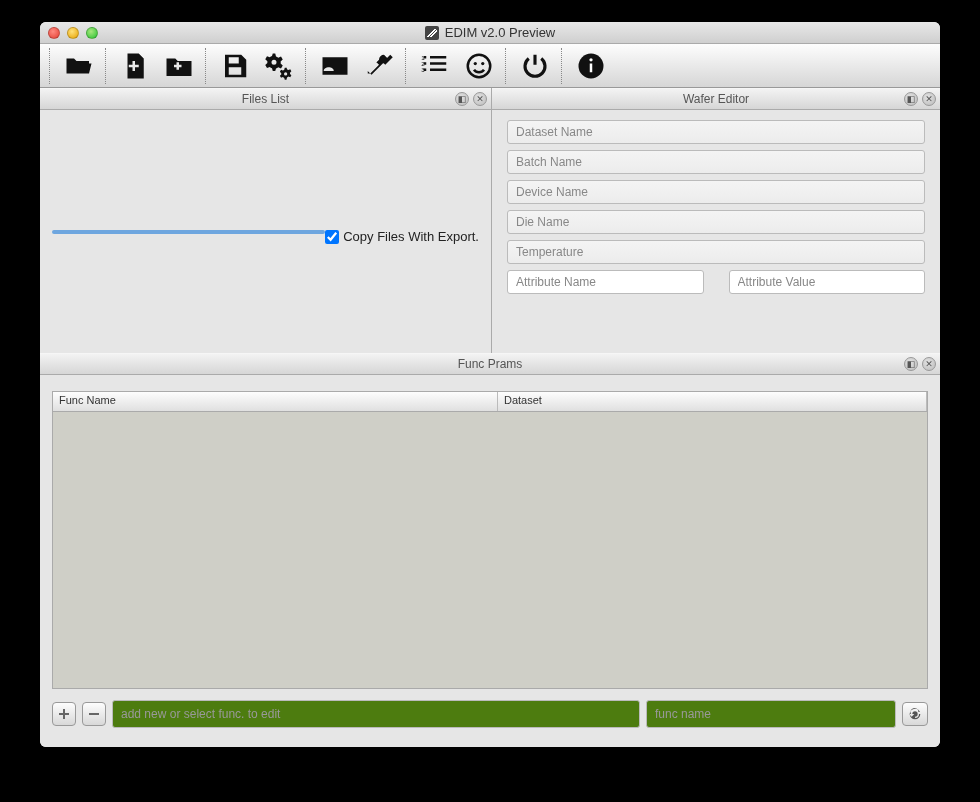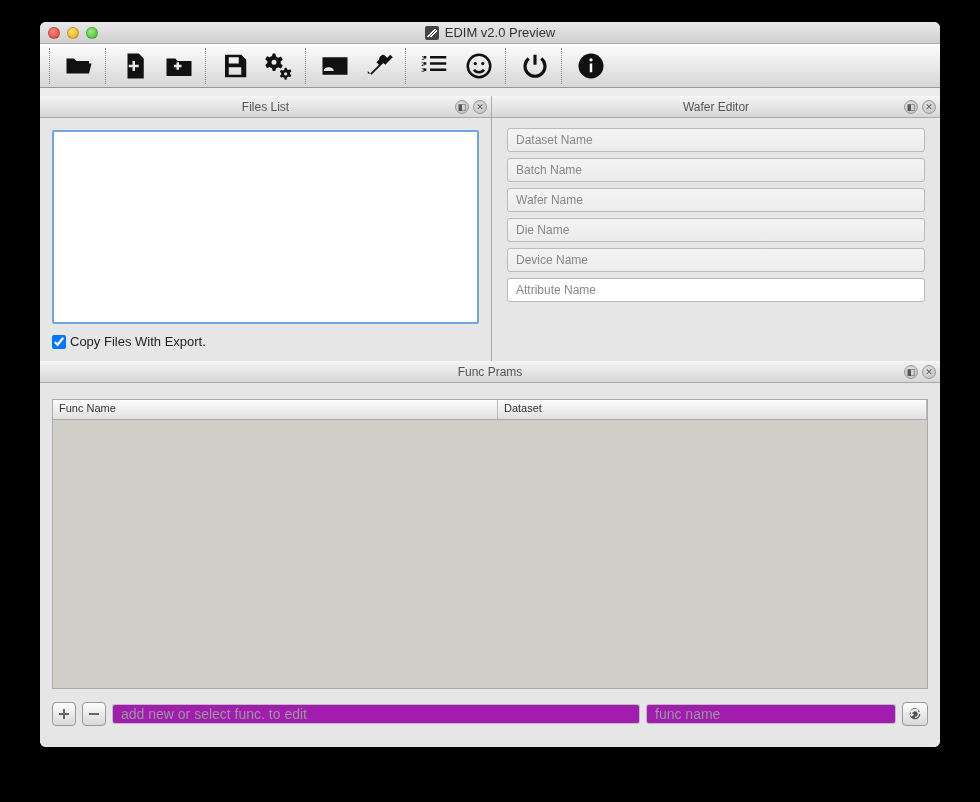--- a/index.html
+++ b/index.html
@@ -60,42 +60,42 @@
   gap: 2px;
 }
 .tb-btn {
   width: 42px; height: 36px;
   display: flex; align-items: center; justify-content: center;
   color: #222;
 }
 .tb-btn svg { width: 30px; height: 30px; }
 .tb-sep { width: 4px; height: 36px; border-left: 1px dotted #888; margin: 0 3px; }
 
-.mid-row { display: flex; height: 265px; margin-top: 8px; }
+.mid-row { display: flex; height: 265px; }
 .panel { display: flex; flex-direction: column; background: #e6e6e6; }
 .panel.left { width: 452px; border-right: 1px solid #aaa; }
 .panel.right { flex: 1; }
 .panel-header {
   height: 22px;
   background: linear-gradient(to bottom, #f3f3f3, #d6d6d6);
   border-top: 1px solid #f6f6f6;
   border-bottom: 1px solid #aaa;
   display: flex; align-items: center; justify-content: center;
   position: relative;
   font-size: 12px; color: #555;
 }
 .panel-header .ctrls { position: absolute; right: 4px; display: flex; gap: 4px; }
 .hctrl {
   width: 14px; height: 14px; border-radius: 50%;
   background: radial-gradient(circle at 40% 35%, #e2e2e2, #bcbcbc);
   border: 0.5px solid #999;
   display: flex; align-items: center; justify-content: center;
   font-size: 9px; color: #555;
 }
-.files-body { flex: 1; padding: 12px; display: flex; flex-direction: column; }
+.files-body { flex: 1; padding: 12px; display: flex; flex-direction: row; align-items: center; }
 .files-list {
   flex: 1; background: #fff; border: 2px solid #6ea6df; border-radius: 2px;
 }
 .checkbox-row { margin-top: 10px; display: flex; align-items: center; gap: 4px; font-size: 13px; color: #222; }
 .checkbox-row input { width: 14px; height: 14px; }
 
 .prams-body { flex: 1; padding: 10px 15px; display: flex; flex-direction: column; gap: 6px; }
 .pinput {
   height: 24px; border: 1px solid #bbb; border-radius: 3px;
   background: linear-gradient(to bottom, #f4f4f4, #ececec);
@@ -123,22 +123,22 @@
 .th.name { width: 445px; }
 .th.func { flex: 1; }
 .func-footer { height: 34px; display: flex; align-items: center; gap: 6px; margin-top: 8px; }
 .sqbtn {
   width: 24px; height: 24px; border: 1px solid #999; border-radius: 4px;
   background: linear-gradient(to bottom, #fdfdfd, #d8d8d8);
   display: flex; align-items: center; justify-content: center;
   font-size: 16px; color: #555; font-weight: bold;
 }
 .finput {
-  height: 20px; border: 1px solid #bbb; border-radius: 3px;
-  background: #a21caf; padding: 0 8px; font-size: 14px;
+  height: 28px; border: 1px solid #bbb; border-radius: 3px;
+  background: #4d7c0f; padding: 0 8px; font-size: 12px;
 }
 .finput.long { flex: 1; }
 .finput.short { width: 250px; }
 .finput::placeholder { color: #999; }
 .refresh { width: 26px; }
 </style>
 </head>
 <body>
 
 <div class="window">
@@ -250,25 +250,26 @@
       <div class="panel-header">
         <span>Wafer Editor</span>
         <div class="ctrls">
           <div class="hctrl">◧</div>
           <div class="hctrl">✕</div>
         </div>
       </div>
       <div class="prams-body">
         <input class="pinput" placeholder="Dataset Name" style="">
         <input class="pinput" placeholder="Batch Name" style="">
-        <input class="pinput" placeholder="Wafer Name" style="">
+        <input class="pinput" placeholder="Device Name" style="">
         <input class="pinput" placeholder="Die Name" style="">
-        <input class="pinput" placeholder="Device Name" style="">
+        <input class="pinput" placeholder="Temperature" style="">
         <div class="attr-row">
           <input class="pinput" placeholder="Attribute Name" style="">
+          <input class="pinput" placeholder="Attribute Value" style="">
         </div>
       </div>
     </div>
   </div>
 
   <div class="panel func-panel">
     <div class="panel-header">
       <span>Func Prams</span>
       <div class="ctrls">
         <div class="hctrl">◧</div>

